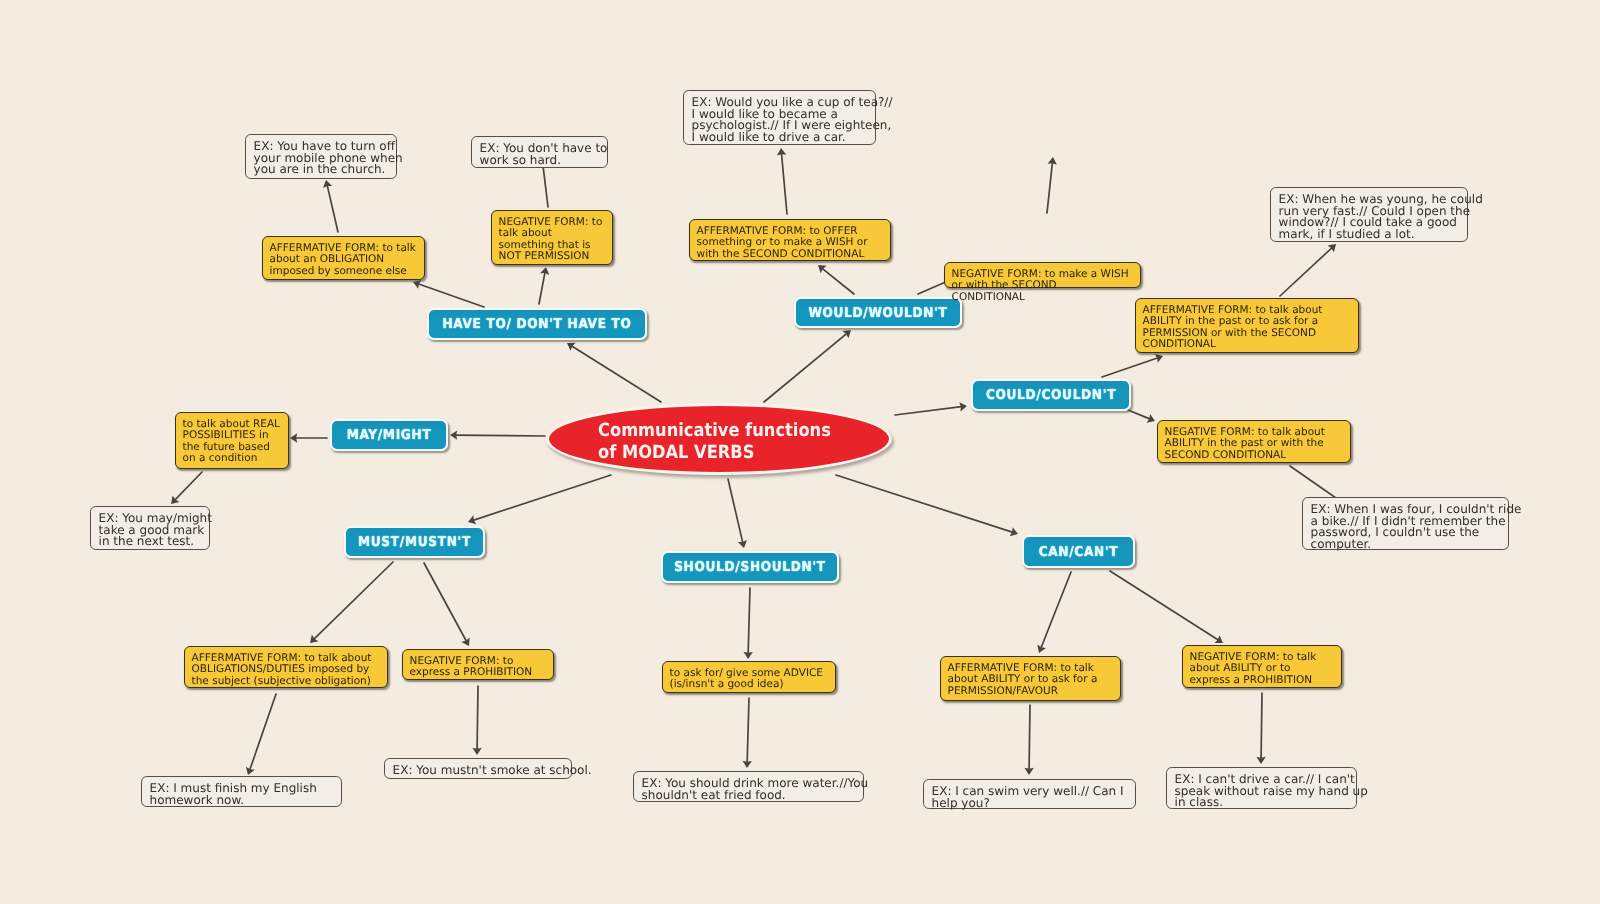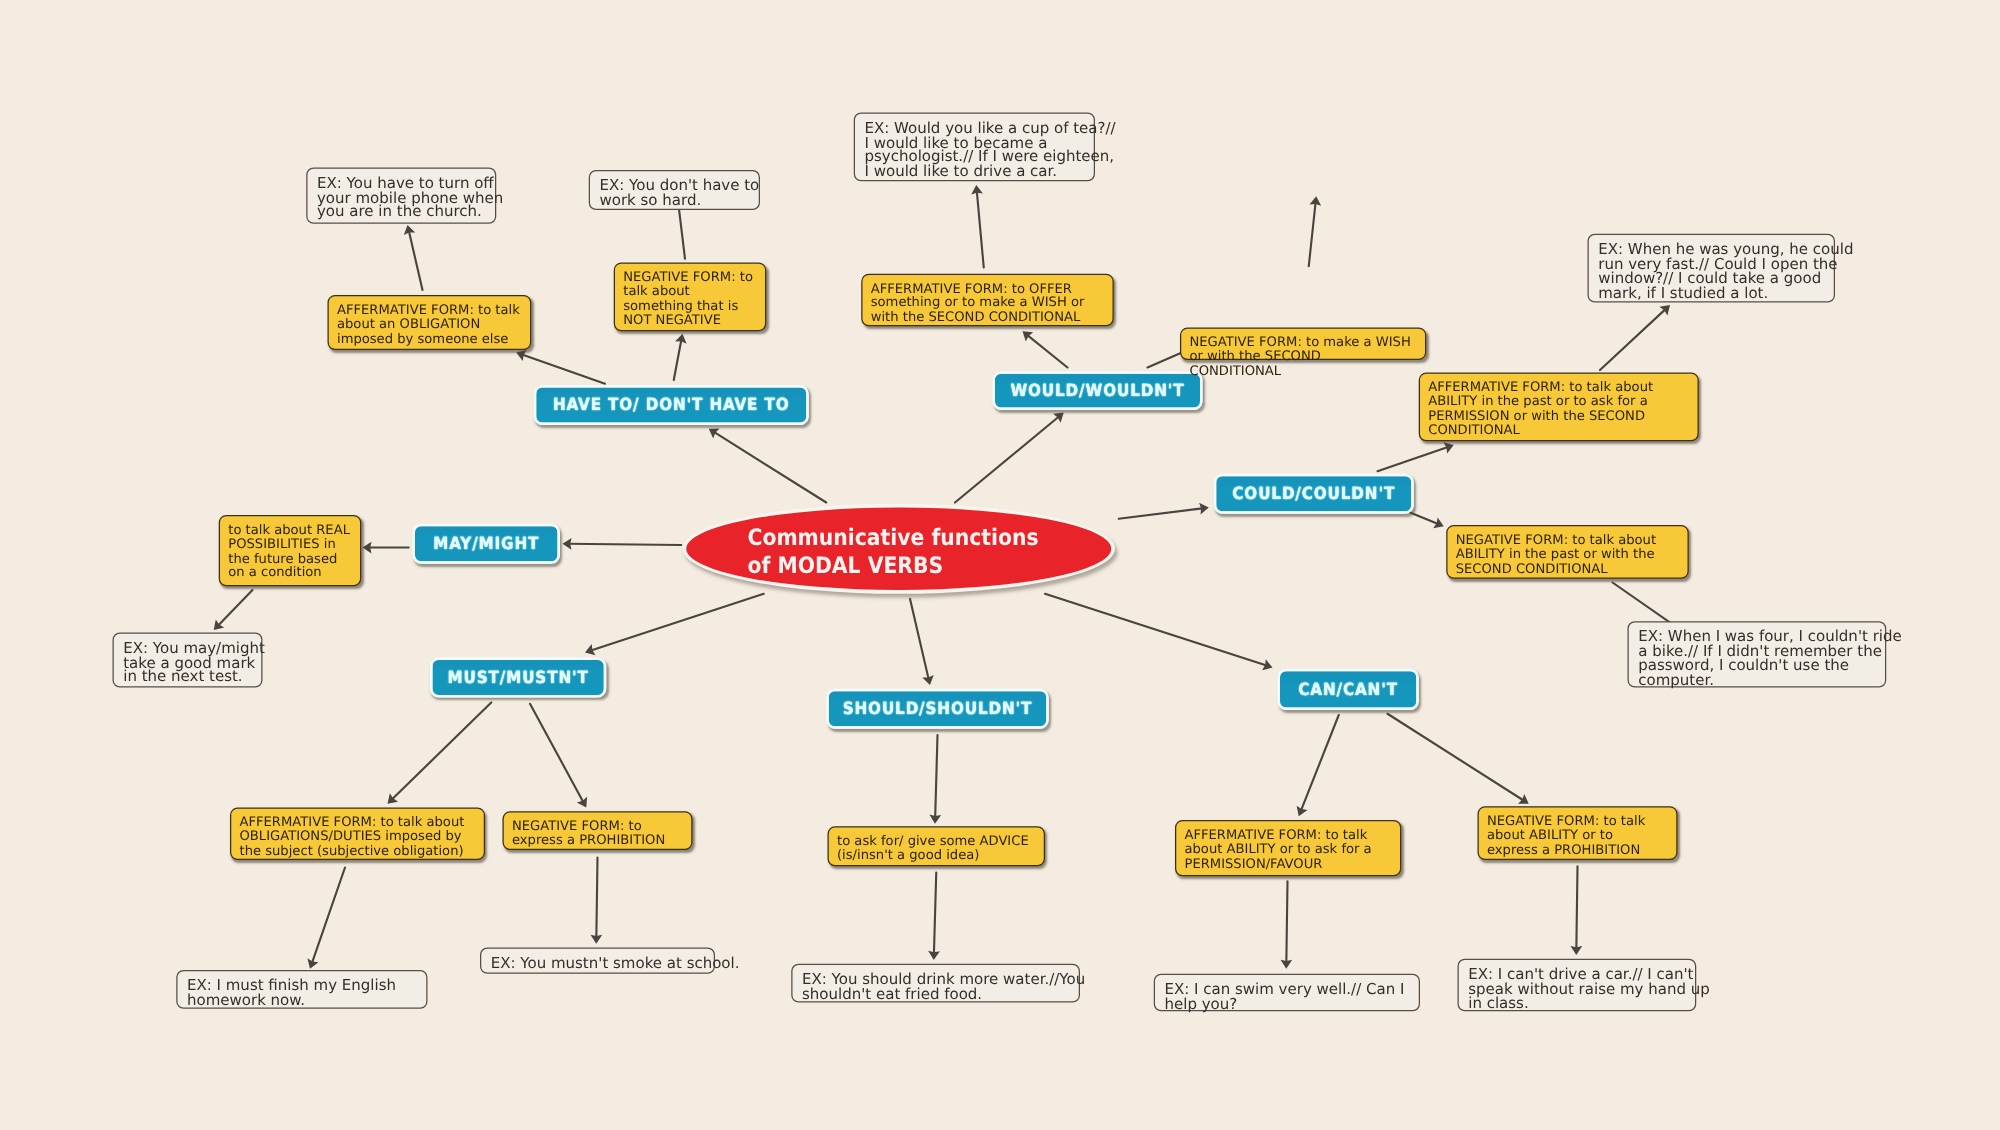--- a/index.html
+++ b/index.html
@@ -115,21 +115,21 @@
     </div>
     <div class="node example" style="left: 245px; top: 134px; width: 152px; height: 45px;">
       <div class="ln">EX: You have to turn off</div>
       <div class="ln">your mobile phone when</div>
       <div class="ln">you are in the church.</div>
     </div>
     <div class="node detail" style="left: 491px; top: 210px; width: 122px; height: 55px;">
       <div class="ln">NEGATIVE FORM: to</div>
       <div class="ln">talk about</div>
       <div class="ln">something that is</div>
-      <div class="ln">NOT NEGATIVE</div>
+      <div class="ln">NOT PERMISSION</div>
     </div>
     <div class="node example" style="left: 471px; top: 116px; width: 137px; height: 32px; margin-top: 20px;">
       <div class="ln">EX: You don't have to</div>
       <div class="ln">work so hard.</div>
     </div>
     <div class="node branch" style="left: 794px; top: 297px; width: 168px; height: 31px;">WOULD/WOULDN'T</div>
     <div class="node detail" style="left: 689px; top: 219px; width: 202px; height: 42px;">
       <div class="ln">AFFERMATIVE FORM: to OFFER</div>
       <div class="ln">something or to make a WISH or</div>
       <div class="ln">with the SECOND CONDITIONAL</div>

